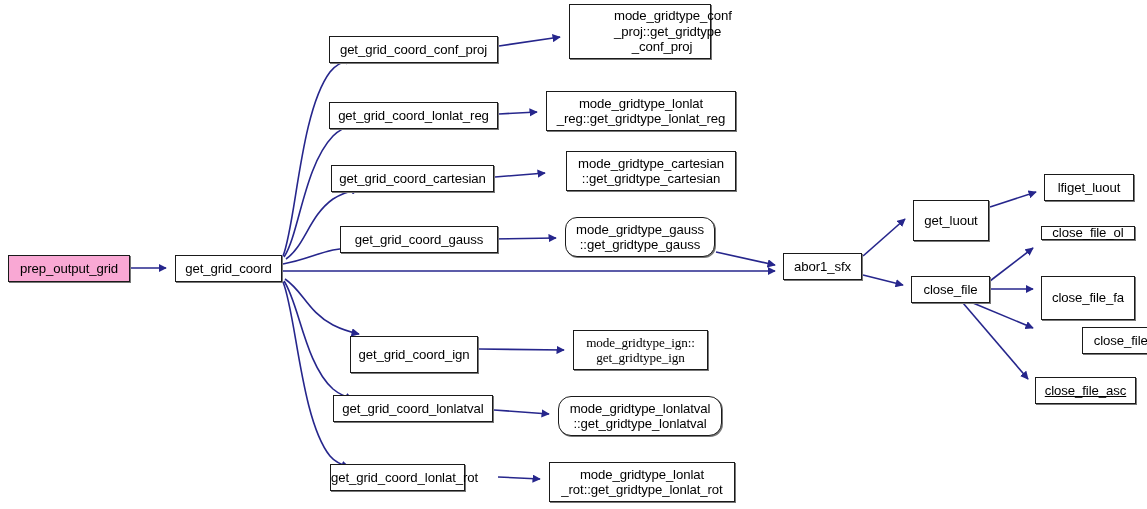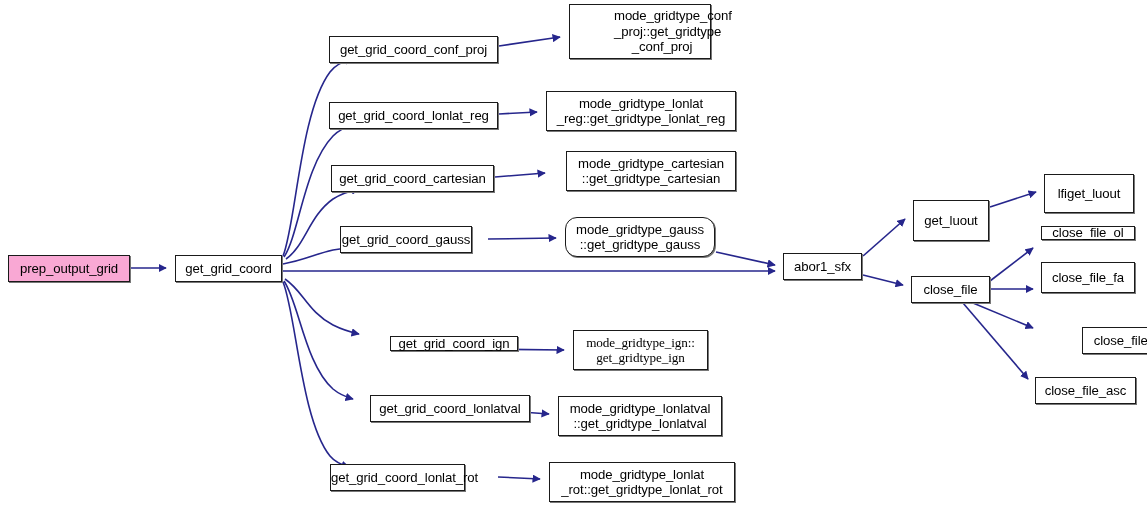--- a/index.html
+++ b/index.html
@@ -77,41 +77,41 @@
         <path d="M973,303 L1033,328" fill="none" stroke="#26268c" stroke-width="1.6" marker-end="url(#arrow)"></path>
         <path d="M963,303 L1028,379" fill="none" stroke="#26268c" stroke-width="1.6" marker-end="url(#arrow)"></path>
       </g>
   </svg>
   <div id="node-layer">
       <div class="node highlight" style="left: 8px; top: 255px; width: 122px; height: 27px;"><span class="label">prep_output_grid</span></div>
       <div class="node" style="left: 175px; top: 255px; width: 107px; height: 27px;"><span class="label">get_grid_coord</span></div>
       <div class="node" style="left: 329px; top: 36px; width: 169px; height: 27px;"><span class="label">get_grid_coord_conf_proj</span></div>
       <div class="node" style="left: 329px; top: 102px; width: 169px; height: 27px;"><span class="label">get_grid_coord_lonlat_reg</span></div>
       <div class="node" style="left: 331px; top: 165px; width: 163px; height: 27px;"><span class="label">get_grid_coord_cartesian</span></div>
-      <div class="node" style="left: 340px; top: 226px; width: 132px; height: 27px; justify-content: center;"><span class="label">get_grid_coord_gauss</span></div>
-      <div class="node" style="left: 350px; top: 336px; width: 128px; height: 15px; margin-left: 40px;"><span class="label">get_grid_coord_ign</span></div>
-      <div class="node" style="left: 333px; top: 395px; width: 160px; height: 27px; margin-left: 37px;"><span class="label">get_grid_coord_lonlatval</span></div>
+      <div class="node" style="left: 340px; top: 226px; width: 158px; height: 27px; justify-content: center;"><span class="label">get_grid_coord_gauss</span></div>
+      <div class="node" style="left: 350px; top: 336px; width: 128px; height: 37px;"><span class="label">get_grid_coord_ign</span></div>
+      <div class="node" style="left: 333px; top: 395px; width: 160px; height: 27px;"><span class="label">get_grid_coord_lonlatval</span></div>
       <div class="node" style="left: 330px; top: 464px; width: 135px; height: 27px;"><span class="label">get_grid_coord_lonlat_rot</span></div>
       <div class="node" style="left: 569px; top: 4px; width: 142px; height: 55px; padding-left: 44px;"><span class="label">mode_gridtype_conf
 _proj::get_gridtype
 _conf_proj</span></div>
       <div class="node" style="left: 546px; top: 91px; width: 190px; height: 40px;"><span class="label">mode_gridtype_lonlat
 _reg::get_gridtype_lonlat_reg</span></div>
       <div class="node" style="left: 554px; top: 151px; width: 170px; height: 40px; margin-left: 12px;"><span class="label">mode_gridtype_cartesian
 ::get_gridtype_cartesian</span></div>
       <div class="node" style="left: 565px; top: 217px; width: 150px; height: 40px; border-radius: 12px;"><span class="label">mode_gridtype_gauss
 ::get_gridtype_gauss</span></div>
       <div class="node" style="left: 573px; top: 330px; width: 135px; height: 40px; font-family: Liberation Serif, serif;"><span class="label">mode_gridtype_ign::
 get_gridtype_ign</span></div>
-      <div class="node" style="left: 558px; top: 396px; width: 164px; height: 40px;"><span class="label">mode_gridtype_lonlatval
+      <div class="node" style="left: 558px; top: 396px; width: 164px; height: 40px; border-radius: 13px;"><span class="label">mode_gridtype_lonlatval
 ::get_gridtype_lonlatval</span></div>
       <div class="node" style="left: 549px; top: 462px; width: 186px; height: 40px;"><span class="label">mode_gridtype_lonlat
 _rot::get_gridtype_lonlat_rot</span></div>
       <div class="node" style="left: 783px; top: 253px; width: 79px; height: 27px;"><span class="label">abor1_sfx</span></div>
       <div class="node" style="left: 913px; top: 200px; width: 76px; height: 41px;"><span class="label">get_luout</span></div>
       <div class="node" style="left: 911px; top: 276px; width: 79px; height: 27px;"><span class="label">close_file</span></div>
-      <div class="node" style="left: 1044px; top: 174px; width: 90px; height: 39px;"><span class="label">lfiget_luout</span></div>
+      <div class="node" style="left: 1044px; top: 174px; width: 90px; height: 27px;"><span class="label">lfiget_luout</span></div>
       <div class="node" style="left: 1041px; top: 226px; width: 94px; height: 14px;"><span class="label">close_file_ol</span></div>
-      <div class="node" style="left: 1041px; top: 262px; width: 94px; height: 31px;"><span class="label">close_file_fa</span></div>
+      <div class="node" style="left: 1041px; top: 276px; width: 94px; height: 44px;"><span class="label">close_file_fa</span></div>
       <div class="node" style="left: 1082px; top: 327px; width: 94px; height: 27px;"><span class="label">close_file_lfi</span></div>
-      <div class="node" style="left: 1035px; top: 377px; width: 101px; height: 27px;"><span class="label">close_file_asc</span></div>
+      <div class="node" style="left: 1035px; top: 377px; width: 101px; height: 27px; text-decoration: underline;"><span class="label">close_file_asc</span></div>
     </div>
 </div>
 
 </body></html>

